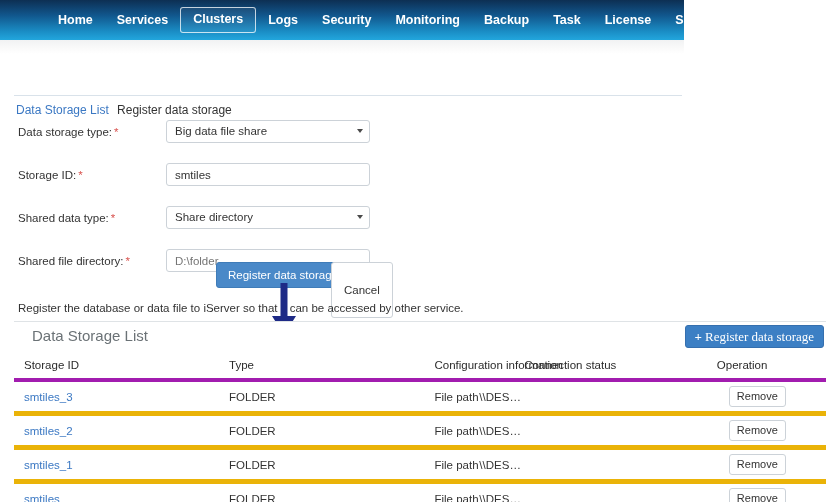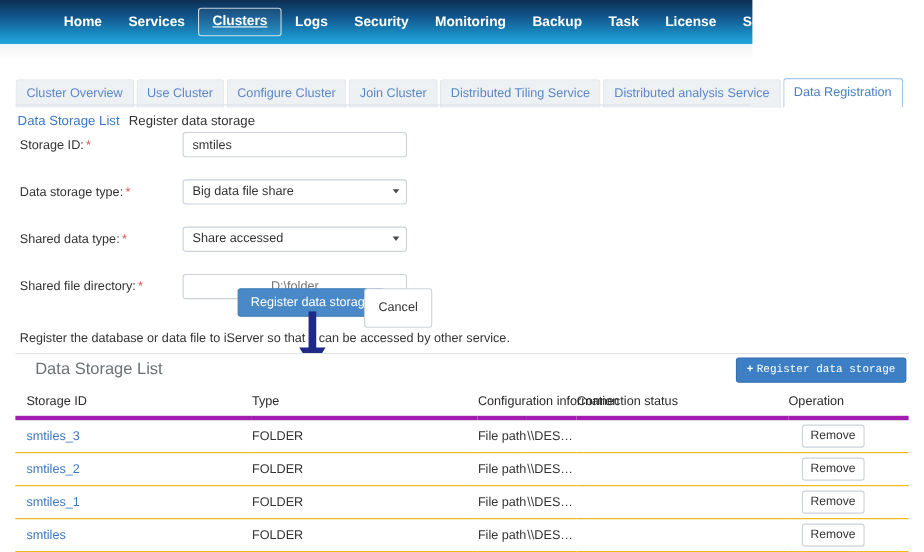--- a/index.html
+++ b/index.html
@@ -21,21 +21,20 @@
   .nav-items { display: flex; align-items: center; margin-left: 46px; height: 24px; }
   .nav-item {
     color: #ffffff; font-size: 12.5px; font-weight: bold;
     padding: 0 12px; height: 24px; line-height: 24px;
     white-space: nowrap; cursor: pointer;
   }
   .nav-item.active {
     border: 1px solid rgba(255,255,255,0.75);
     border-radius: 3px; height: 24px; line-height: 22px;
     background: rgba(255,255,255,0.06);
-    text-decoration: underline;
   }
   .nav-shadow {
     position: absolute; left: 0; top: 40px; width: 684px; height: 14px;
     background: linear-gradient(to bottom,#f1f2f3 0%, #fafafa 60%, #ffffff 100%);
   }
 
   
   .tabstrip {
     position: absolute; left: 14px; top: 71px;
     display: flex; align-items: flex-end;
@@ -74,21 +73,21 @@
   }
   .req { color: #d9534f; margin-left: 2px; }
   .form-ctrl {
     position: absolute; left: 166px; top: 0;
     width: 204px; height: 23px; box-sizing: border-box;
     border: 1px solid #ccd2d8; border-radius: 3px;
     background: #ffffff; font-size: 11.5px; color: #333333;
     padding: 0 8px; font-family: "Liberation Sans", sans-serif;
     outline: none;
   }
-  .form-ctrl.placeholder-gray { color: #a7a7a7; text-align: center; }
+  .form-ctrl.placeholder-gray { color: #a7a7a7; }
   .select-wrap { position: absolute; left: 166px; top: 0; width: 204px; height: 23px; }
   .select-box {
     width: 204px; height: 23px; box-sizing: border-box;
     border: 1px solid #ccd2d8; border-radius: 3px; background: #ffffff;
     font-size: 11.5px; color: #333333; line-height: 21px; padding: 0 8px;
     cursor: pointer; white-space: nowrap; overflow: hidden;
   }
   .select-caret {
     position: absolute; right: 7px; top: 9px;
     width: 0; height: 0;
@@ -103,21 +102,21 @@
   .btn-primary {
     position: absolute; left: 216px; top: 0;
     background: #4a89c8; border: 1px solid #3f7cb8; color: #ffffff;
     font-size: 11.5px; border-radius: 3px; padding: 5px 11px;
     cursor: pointer; font-family: "Liberation Sans", sans-serif;
     line-height: 14px;
   }
   .btn-default {
     position: absolute; left: 331px; top: 0;
     background: #ffffff; border: 1px solid #ccd2d8; color: #333333;
-    font-size: 11.5px; border-radius: 3px; padding: 10px 12px;
+    font-size: 11.5px; border-radius: 3px; padding: 20px 12px;
     cursor: pointer; font-family: "Liberation Sans", sans-serif;
     line-height: 14px;
   }
 
   .hint {
     position: absolute; left: 18px; top: 302px;
     font-size: 11.5px; color: #333333; white-space: nowrap;
   }
 
   
@@ -135,35 +134,35 @@
   .panel-head {
     position: relative; height: 31px;
   }
   .panel-title {
     position: absolute; left: 18px; top: 5px;
     font-size: 15px; color: #6b7276; font-weight: normal;
   }
   .btn-add {
     position: absolute; right: 2px; top: 3px;
     background: #3c7fc4; border: 1px solid #356fae; color: #ffffff;
-    font-size: 10px; border-radius: 3px; padding: 4px 9px;
+    font-size: 13px; border-radius: 3px; padding: 4px 9px;
     cursor: pointer; white-space: nowrap; line-height: 13px;
-    font-family: Liberation Mono, monospace;
+    font-family: Liberation Serif, serif;
   }
   .btn-add .plus { font-weight: bold; margin-right: 3px; }
 
   table.grid { width: 812px; border-collapse: collapse; table-layout: fixed; }
   table.grid th {
     font-size: 11.5px; color: #2b2b2b; font-weight: normal;
     text-align: left; padding: 6px 0 7px 0;
     border-bottom: 4px solid #a21caf; white-space: nowrap;
   }
   table.grid td {
     font-size: 11.5px; color: #333333; padding: 4px 0;
-    border-bottom: 1px solid #eab308; white-space: nowrap;
+    border-bottom: 5px solid #eab308; white-space: nowrap;
     overflow: hidden; text-overflow: ellipsis;
   }
   .c-id   { width: 124px; padding-left: 10px !important; }
   .c-type { width: 128px; margin-left: 34px; }
   .c-cfgk { width: 56px; }
   .c-cfgv { width: 326px; }
   .c-conn { width: 120px; }
   .c-oper { width: 68px; }
   td.c-id a { color: #3b78c3; text-decoration: none; cursor: pointer; }
   th.c-conn { text-align: left; }
@@ -189,52 +188,43 @@
         <div class="nav-item">Security</div>
         <div class="nav-item">Monitoring</div>
         <div class="nav-item">Backup</div>
         <div class="nav-item">Task</div>
         <div class="nav-item">License</div>
         <div class="nav-item">Service</div>
       </div>
   </div>
   <div class="nav-shadow"></div>
 
-  <div class="tabstrip">
-      <div class="tab">Cluster Overview</div>
-      <div class="tab">Use Cluster</div>
-      <div class="tab">Configure Cluster</div>
-      <div class="tab">Join Cluster</div>
-      <div class="tab">Distributed Tiling Service</div>
-      <div class="tab">Distributed analysis Service</div>
-      <div class="tab active">Data Registration</div>
-    </div>
   <div class="tabstrip-rule"></div>
 
   <div class="breadcrumb">
     <span class="crumb-link">Data Storage List</span>
     <span class="crumb-cur">Register data storage</span>
   </div>
 
   <div class="form">
-      <div class="form-row">
-        <div class="form-label"><span>Storage ID:</span><span class="req">*</span></div>
-        <input type="text" class="form-ctrl" value="smtiles" style="">
-      </div>
       <div class="form-row">
         <div class="form-label"><span>Data storage type:</span><span class="req">*</span></div>
         <div class="select-wrap">
           <div class="select-box">Big data file share</div>
           <span class="select-caret"></span>
         </div>
       </div>
       <div class="form-row">
+        <div class="form-label"><span>Storage ID:</span><span class="req">*</span></div>
+        <input type="text" class="form-ctrl" value="smtiles" style="">
+      </div>
+      <div class="form-row">
         <div class="form-label"><span>Shared data type:</span><span class="req">*</span></div>
         <div class="select-wrap">
-          <div class="select-box">Share accessed</div>
+          <div class="select-box">Share directory</div>
           <span class="select-caret"></span>
         </div>
       </div>
       <div class="form-row">
         <div class="form-label"><span>Shared file directory:</span><span class="req">*</span></div>
         <input type="text" class="form-ctrl placeholder-gray" placeholder="D:\folder" value="" style="">
       </div>
     </div>
 
   <div class="actions">

